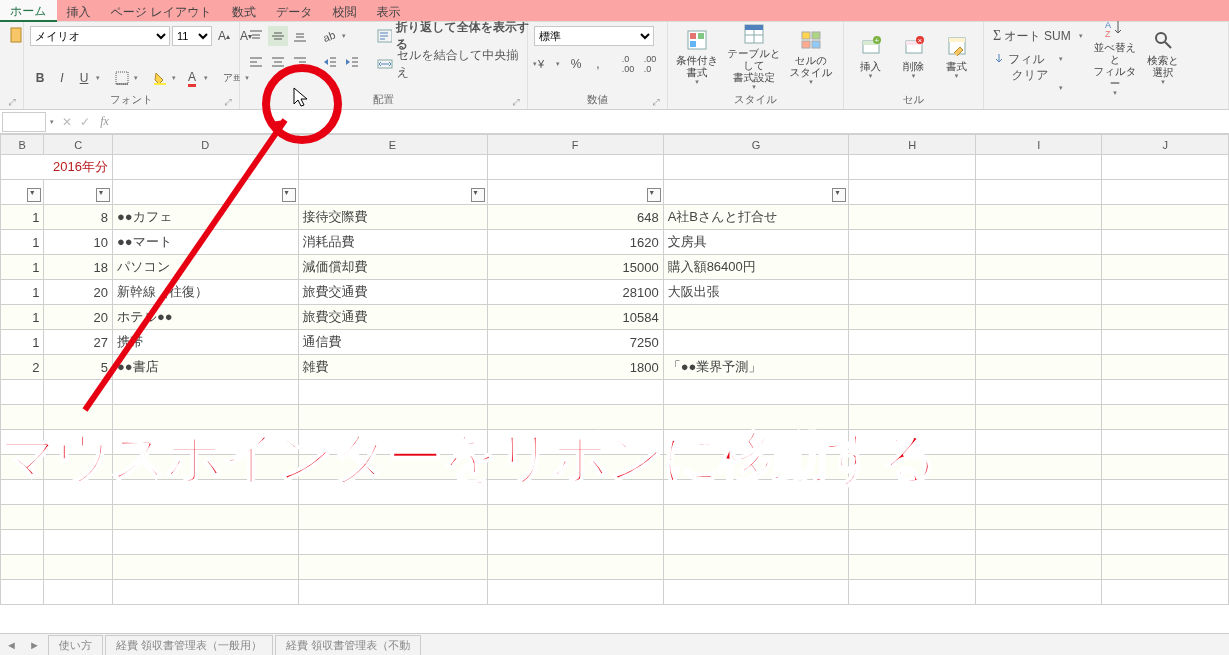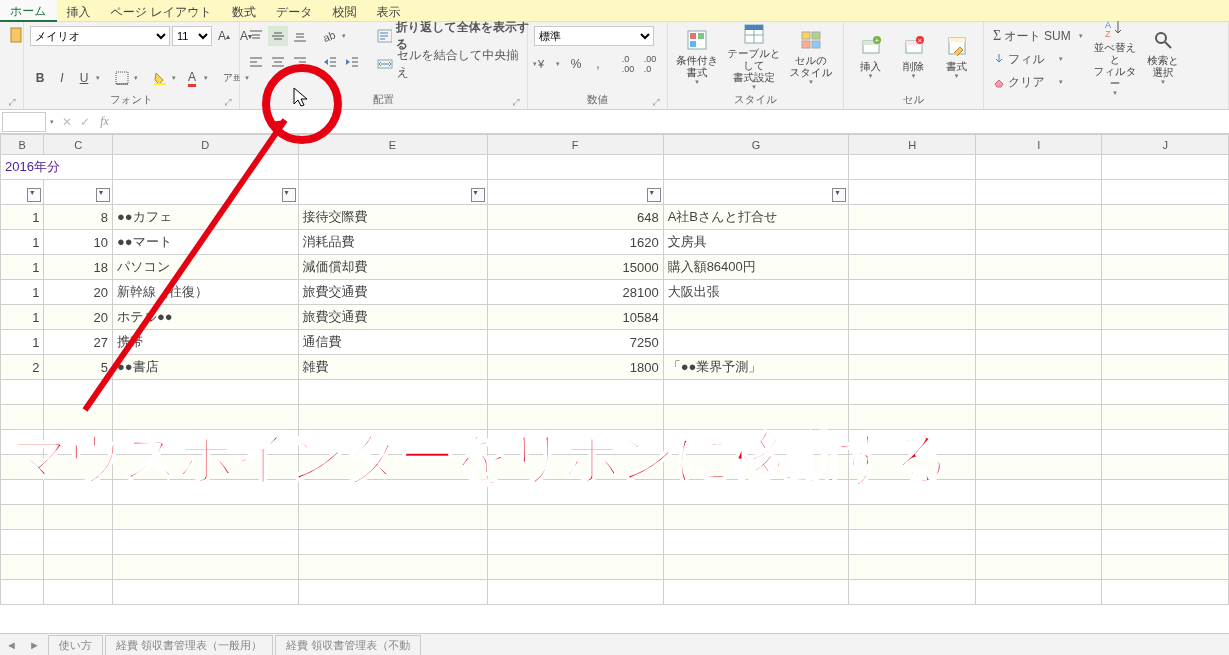--- a/index.html
+++ b/index.html
@@ -1,18 +1,18 @@
 <!DOCTYPE html>
 <html><head>
 <meta charset="utf-8">
 <style>
   * { box-sizing: border-box; margin: 0; padding: 0; font-family: "Meiryo", "MS PGothic", sans-serif; }
   body { width: 1229px; height: 655px; background: #fff; overflow: hidden; font-size: 12px; color: #444; }
   
-  .tabs { display: flex; align-items: center; height: 22px; border-bottom: 1px solid #ddd; background: #fef9c3; padding-left: 0; }
+  .tabs { display: flex; align-items: center; height: 22px; border-bottom: 1px solid #ddd; background: #fca5a5; padding-left: 0; }
   .tab { padding: 3px 10px 0; font-size: 12px; color: #444; cursor: pointer; }
   .tab.active { color: #217346; border-bottom: 2px solid #217346; background:#f9f9f9; }
   
   .ribbon { display: flex; height: 88px; background: #f3f3f3; border-bottom: 1px solid #d0d0d0; }
   .group { display: flex; flex-direction: column; padding: 4px 6px 2px 6px; border-right: 1px solid #e0e0e0; }
   .group-body { flex: 1; display: flex; align-items: flex-start; gap: 2px; }
   .group-label { text-align: center; font-size: 10.5px; color: #666; padding-top: 2px; position: relative; }
   .dlg-launch { position:absolute; right:0; bottom:0; width:10px; height:10px; font-size:9px; color:#888; }
   .col { display: flex; flex-direction: column; gap: 16px; }
   .row { display: flex; align-items: center; gap: 2px; }
@@ -26,32 +26,32 @@
   .fbar { display:flex; align-items:center; height:24px; border-bottom:1px solid #d0d0d0; background:#fff; }
   .namebox { width:44px; height:20px; border:1px solid #ccc; margin:0 4px 0 2px; font-size:11px; padding-left:4px; display:flex; align-items:center; }
   .fbar .fx { color:#999; padding:0 6px; font-style:italic; font-family:serif; }
   .fbar .fsym { color:#bbb; padding:0 4px; }
   .fbar input { flex:1; border:none; height:20px; font-size:11px; outline:none; }
   
   .sheet { position:relative; height: calc(100% - 22px - 88px - 24px - 22px); overflow:hidden; }
   table.grid { border-collapse:collapse; table-layout:fixed; }
   table.grid th { background:#f1f1f1; border:1px solid #d0d0d0; font-weight:normal; font-size:11px; color:#555; height:20px; position:sticky; }
   table.grid td { border:1px solid #cfcfcf; height:25px; font-size:13px; padding:0 4px; vertical-align:middle; background:#fff; }
-  .title-cell { font-size:18px; color:#4c1d95; }
+  .title-cell { font-size:18px; color:#b91c1c;text-align:right; }
   .ghead td { background:#2e8b57; color:#fff; font-size:13px; text-align:center; position:relative; height:28px; }
   .ghead td .filter { position:absolute; right:2px; bottom:2px; width:14px; height:14px; background:#fafafa; border:1px solid #888; }
   .ghead td .filter::after { content:"▾"; font-size:8px; color:#555; position:absolute; left:2px; top:-1px; }
   tr.dat td { background:#fdfef5; }
   tr.dat:nth-child(even) td { background:#fff; }
   td.num { text-align:right; }
   
   .anno-circle { position:absolute; border:8px solid #e60012; border-radius:50%; width:80px; height:80px; left:262px; top:64px; pointer-events:none; }
   .anno-cursor { position:absolute; left:292px; top:86px; font-size:18px; color:#000; pointer-events:none; }
   .anno-arrow { position:absolute; left:75px; top:110px; pointer-events:none; }
-  .anno-text { position:absolute; left:0; top:420px; width:1229px; text-align:left; font-size:56px; font-weight:bold; color:#e60012; -webkit-text-stroke:2px #fff; letter-spacing:-2px; white-space:nowrap; pointer-events:none; padding-left:12px; }
+  .anno-text { position:absolute; left:0; top:420px; width:1229px; text-align:left; font-size:56px; font-weight:bold; color:#e60012; -webkit-text-stroke:2px #fff; letter-spacing:-2px; white-space:nowrap; pointer-events:none; padding-left:0; }
   
   .sheettabs { display:flex; align-items:center; height:22px; border-top:1px solid #ccc; background:#f3f3f3; font-size:11px; }
   .sheettabs .nav { padding:0 6px; color:#888; }
   .sheettabs .stab { padding:2px 10px; border:1px solid #ccc; border-bottom:none; background:#fff; margin-left:2px; color:#217346; }
   .sheettabs .stab.inactive { color:#888; background:#f3f3f3; }
   .wrap { position:relative; width:1229px; height:655px; }
   .underline { text-decoration: underline; }
 </style>
 </head>
 <body>
@@ -337,21 +337,21 @@
               <span>オート SUM</span>
               <span class="dd" style="margin-left:auto;">▾</span>
             </span>
         <span class="btn" style="width:80px;justify-content:flex-start;">
               <svg width="12" height="12" style="margin-right:3px;">
                 <path d="M6 1 L6 9 M3 6 L6 9 L9 6" stroke="#4f81bd" fill="none"></path>
               </svg>
               <span>フィル</span>
               <span class="dd" style="margin-left:auto;">▾</span>
             </span>
-        <span class="btn" style="width:80px;justify-content:flex-end;">
+        <span class="btn" style="width:80px;justify-content:flex-end;flex-direction:column;">
               <svg width="12" height="12" style="margin-right:3px;">
                 <path d="M2 8 L6 4 L10 8 L8 11 L4 11 Z" fill="#f49ac1" stroke="#d66"></path>
               </svg>
               <span>クリア</span>
               <span class="dd" style="margin-left:auto;">▾</span>
             </span>
       </div>
       <div class="bigbtn">
         <span class="ic">
               <svg width="22" height="22">

